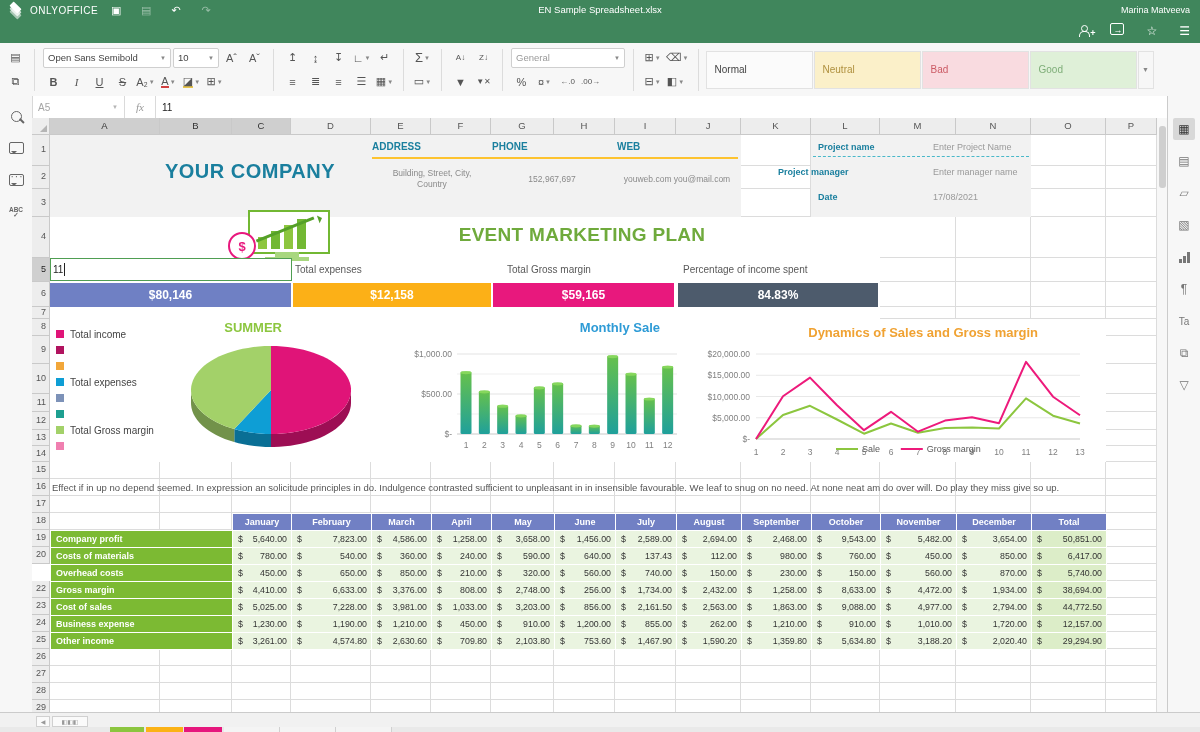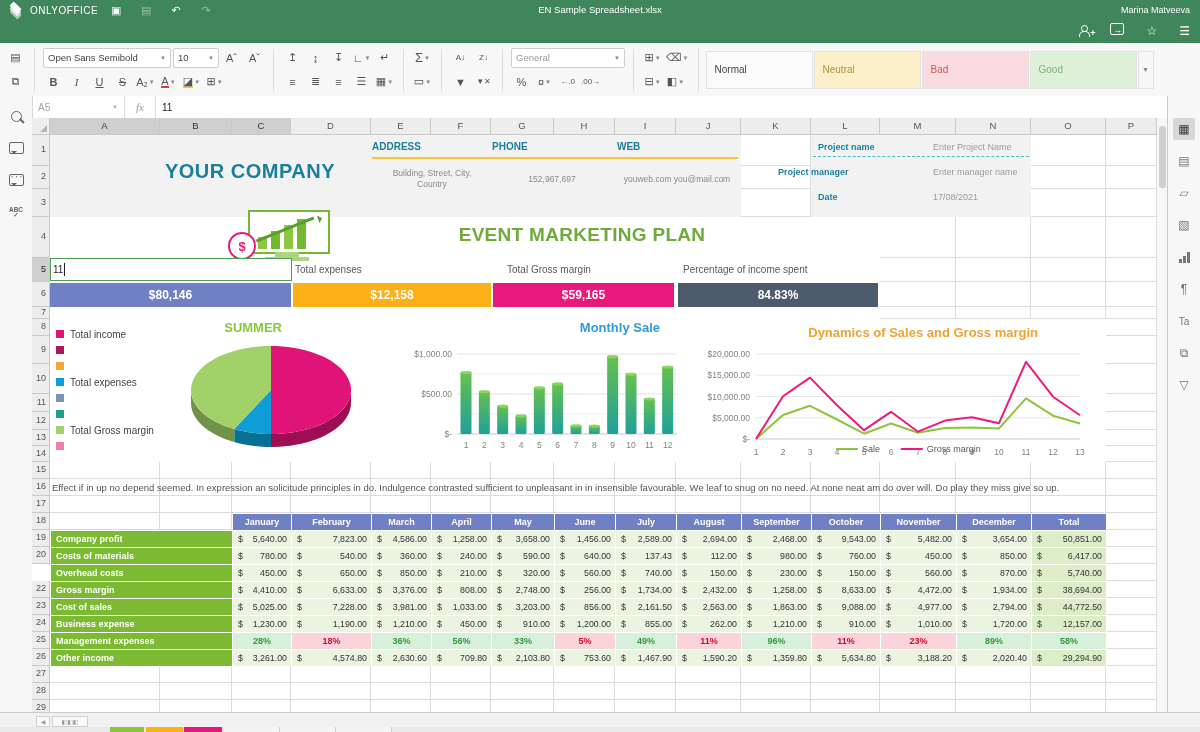--- a/index.html
+++ b/index.html
@@ -1045,36 +1045,20 @@
               </div>
             </td>
             <td class="money total">
               <div class="in">
                 <span>$</span>
                 <span>12,157.00</span>
               </div>
             </td>
           </tr>
           <tr>
-            <td class="lbl">Management expenses</td>
-            <td class="pct good">28%</td>
-            <td class="pct bad">18%</td>
-            <td class="pct good">36%</td>
-            <td class="pct good">56%</td>
-            <td class="pct good">33%</td>
-            <td class="pct bad">5%</td>
-            <td class="pct good">49%</td>
-            <td class="pct bad">11%</td>
-            <td class="pct good">96%</td>
-            <td class="pct bad">11%</td>
-            <td class="pct bad">23%</td>
-            <td class="pct good">89%</td>
-            <td class="pct good">58%</td>
-          </tr>
-          <tr>
             <td class="lbl">Other income</td>
             <td class="money">
               <div class="in">
                 <span>$</span>
                 <span>3,261.00</span>
               </div>
             </td>
             <td class="money">
               <div class="in">
                 <span>$</span>

